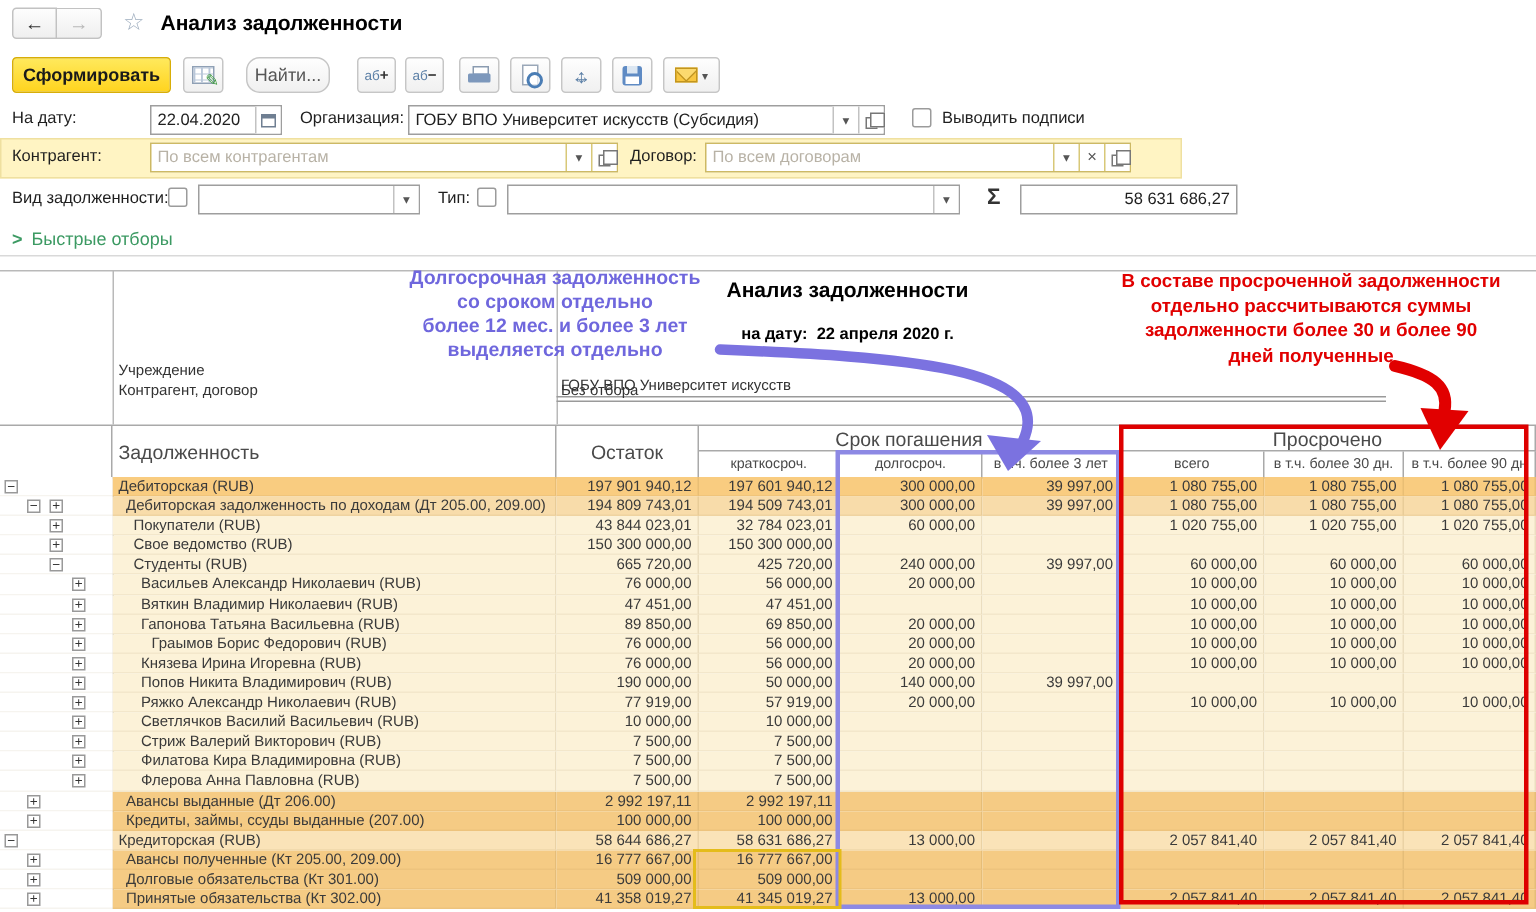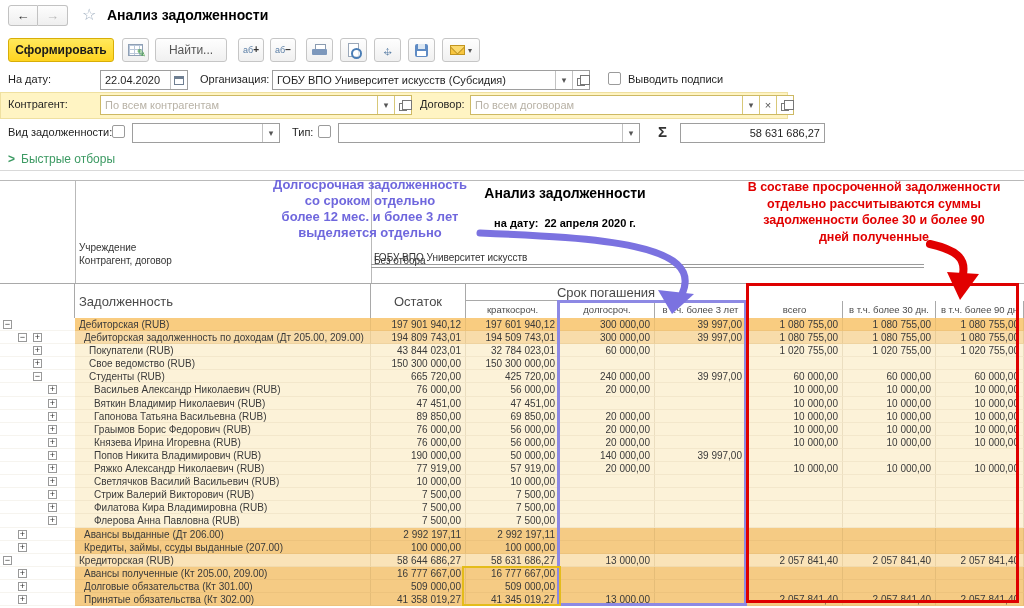--- a/index.html
+++ b/index.html
@@ -17,21 +17,21 @@
   .star { position:absolute; left:82px; top:5px; font-size:16px; color:#9FAEBF; }
   .page-title { position:absolute; left:107px; top:7px; font-size:14px; font-weight:bold; color:#000; }
 
   
   .tbtn { position:absolute; top:38px; height:24px; border:1px solid #C6C6C6; border-radius:3px;
           background:linear-gradient(#FEFEFE,#F0F0F0); display:flex; align-items:center; justify-content:center;
           font-size:12px; color:#333; cursor:pointer; }
   .tbtn.generate { left:8px; width:106px; background:linear-gradient(#FFE95C,#FFD41F); border-color:#D8AE07;
                    font-weight:bold; color:#1a1a1a; }
   .tbtn.settings { left:122px; width:27px; }
-  .tbtn.find { left:155px; width:72px; color:#555; }
+  .tbtn.find { left:164px; width:56px; color:#555;border-radius:9px; }
   .tbtn.abplus { left:238px; width:26px; }
   .tbtn.abminus { left:270px; width:26px; }
   .tbtn.print { left:306px; width:27px; }
   .tbtn.preview { left:340px; width:27px; }
   .tbtn.fit { left:374px; width:27px; }
   .tbtn.save { left:408px; width:27px; }
   .tbtn.mail { left:442px; width:38px; gap:3px; }
 
   .ic-settings { position:relative; width:15px; height:12px; border:1px solid #8FA0B5; background:#fff; }
   .ic-settings::before { content:""; position:absolute; inset:0;
@@ -178,21 +178,21 @@
 <div class="yellow-band"></div>
 <div class="flabel" style="left:8px;top:98px">Контрагент:</div>
 <div class="field yb-field" style="left:100px;top:95px;width:312px">
   <input placeholder="По всем контрагентам" style="">
   <span class="fseg drop"></span>
   <span class="fseg">
       <span class="ic-open"></span>
     </span>
 </div>
 <div class="flabel" style="left:420px;top:98px">Договор:</div>
-<div class="field yb-field" style="left:470px;top:95px;width:324px">
+<div class="field yb-field" style="left:470px;top:95px;width:284px">
   <input placeholder="По всем договорам" style="">
   <span class="fseg drop"></span>
   <span class="fseg clear"></span>
   <span class="fseg">
       <span class="ic-open"></span>
     </span>
 </div>
 
 <div class="flabel" style="left:8px;top:126px">Вид задолженности:</div>
 <span class="cb" style="left:112px;top:125px"></span>
@@ -229,20 +229,21 @@
   <div class="info-label" style="top:70px">Учреждение</div>
   <div class="info-val" style="top:80px">ГОБУ ВПО Университет искусств</div>
   <div class="info-label" style="top:83px">Контрагент, договор</div>
   <div class="info-val" style="top:83px">Без отбора</div>
 
   <div id="thead">
     <div class="h hc1"></div>
     <div class="h hc2">Задолженность</div>
     <div class="h hc3">Остаток</div>
     <div class="h hg1">Срок погашения</div>
+    <div class="h hg2">Просрочено</div>
     <div class="h sub hs4">краткосроч.</div>
     <div class="h sub hs5">долгосроч.</div>
     <div class="h sub hs6">в т.ч. более 3 лет</div>
     <div class="h sub hs7">всего</div>
     <div class="h sub hs8">в т.ч. более 30 дн.</div>
     <div class="h sub hs9">в т.ч. более 90 дн</div>
   </div>
 
   <div id="rows">
       <div style="display: contents;"><div class="cell rail">
@@ -265,21 +266,21 @@
           <span class="expander" style="left: 48px;">+</span>
         </div><div class="cell name leaf" style="padding-left: 19px;">Васильев Александр Николаевич (RUB)</div><div class="cell num leaf">76 000,00</div><div class="cell num leaf">56 000,00</div><div class="cell num leaf">20 000,00</div><div class="cell num leaf"></div><div class="cell num leaf">10 000,00</div><div class="cell num leaf">10 000,00</div><div class="cell num leaf">10 000,00</div></div>
       <div style="display: contents;"><div class="cell rail">
           <span class="expander" style="left: 48px;">+</span>
         </div><div class="cell name leaf" style="padding-left: 19px;">Вяткин Владимир Николаевич (RUB)</div><div class="cell num leaf">47 451,00</div><div class="cell num leaf">47 451,00</div><div class="cell num leaf"></div><div class="cell num leaf"></div><div class="cell num leaf">10 000,00</div><div class="cell num leaf">10 000,00</div><div class="cell num leaf">10 000,00</div></div>
       <div style="display: contents;"><div class="cell rail">
           <span class="expander" style="left: 48px;">+</span>
         </div><div class="cell name leaf" style="padding-left: 19px;">Гапонова Татьяна Васильевна (RUB)</div><div class="cell num leaf">89 850,00</div><div class="cell num leaf">69 850,00</div><div class="cell num leaf">20 000,00</div><div class="cell num leaf"></div><div class="cell num leaf">10 000,00</div><div class="cell num leaf">10 000,00</div><div class="cell num leaf">10 000,00</div></div>
       <div style="display: contents;"><div class="cell rail">
           <span class="expander" style="left: 48px;">+</span>
-        </div><div class="cell name leaf" style="padding-left: 19px;">Граымов Борис Федорович (RUB)</div><div class="cell num leaf">76 000,00</div><div class="cell num leaf">56 000,00</div><div class="cell num leaf">20 000,00</div><div class="cell num leaf"></div><div class="cell num leaf">10 000,00</div><div class="cell num leaf">10 000,00</div><div class="cell num leaf">10 000,00</div></div>
+        </div><div class="cell name leaf" style="padding-left: 26px;">Граымов Борис Федорович (RUB)</div><div class="cell num leaf">76 000,00</div><div class="cell num leaf">56 000,00</div><div class="cell num leaf">20 000,00</div><div class="cell num leaf"></div><div class="cell num leaf">10 000,00</div><div class="cell num leaf">10 000,00</div><div class="cell num leaf">10 000,00</div></div>
       <div style="display: contents;"><div class="cell rail">
           <span class="expander" style="left: 48px;">+</span>
         </div><div class="cell name leaf" style="padding-left: 19px;">Князева Ирина Игоревна (RUB)</div><div class="cell num leaf">76 000,00</div><div class="cell num leaf">56 000,00</div><div class="cell num leaf">20 000,00</div><div class="cell num leaf"></div><div class="cell num leaf">10 000,00</div><div class="cell num leaf">10 000,00</div><div class="cell num leaf">10 000,00</div></div>
       <div style="display: contents;"><div class="cell rail">
           <span class="expander" style="left: 48px;">+</span>
         </div><div class="cell name leaf" style="padding-left: 19px;">Попов Никита Владимирович (RUB)</div><div class="cell num leaf">190 000,00</div><div class="cell num leaf">50 000,00</div><div class="cell num leaf">140 000,00</div><div class="cell num leaf">39 997,00</div><div class="cell num leaf"></div><div class="cell num leaf"></div><div class="cell num leaf"></div></div>
       <div style="display: contents;"><div class="cell rail">
           <span class="expander" style="left: 48px;">+</span>
         </div><div class="cell name leaf" style="padding-left: 19px;">Ряжко Александр Николаевич (RUB)</div><div class="cell num leaf">77 919,00</div><div class="cell num leaf">57 919,00</div><div class="cell num leaf">20 000,00</div><div class="cell num leaf"></div><div class="cell num leaf">10 000,00</div><div class="cell num leaf">10 000,00</div><div class="cell num leaf">10 000,00</div></div>
       <div style="display: contents;"><div class="cell rail">

